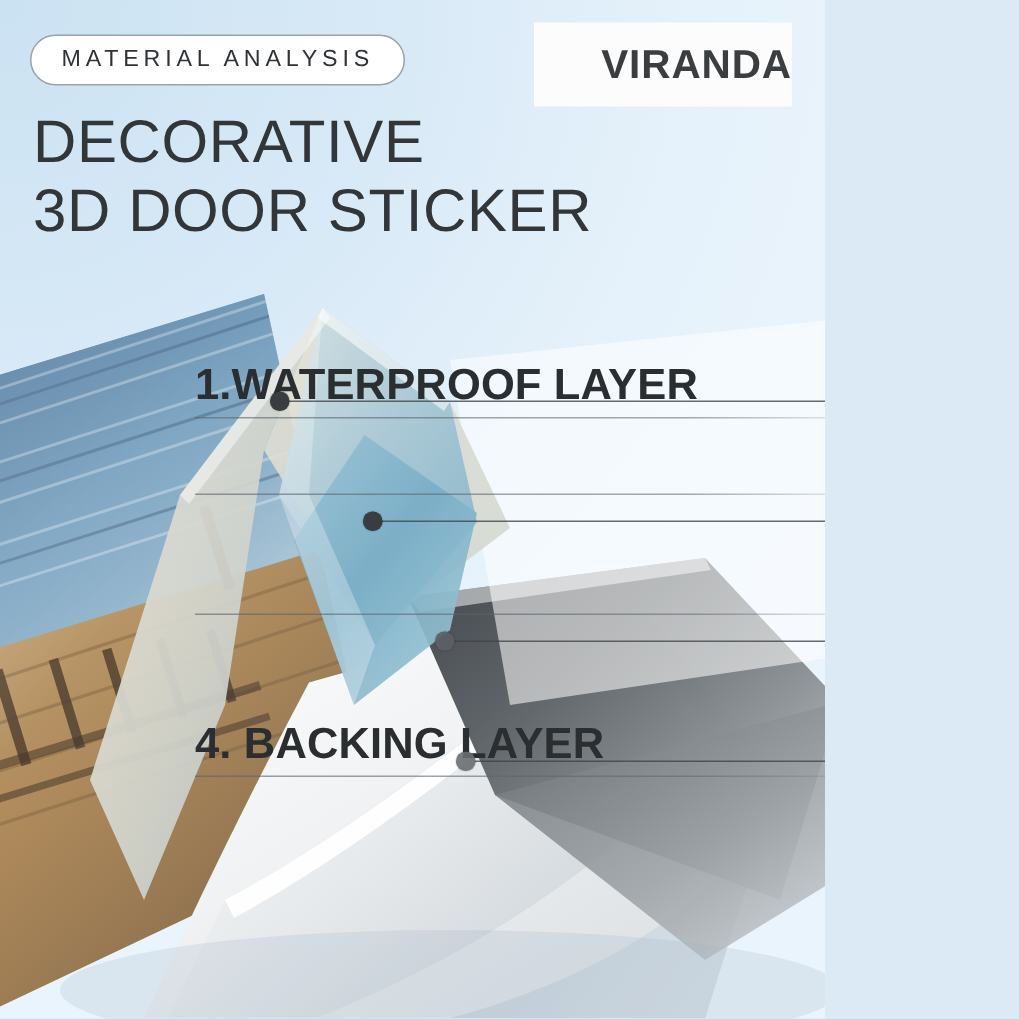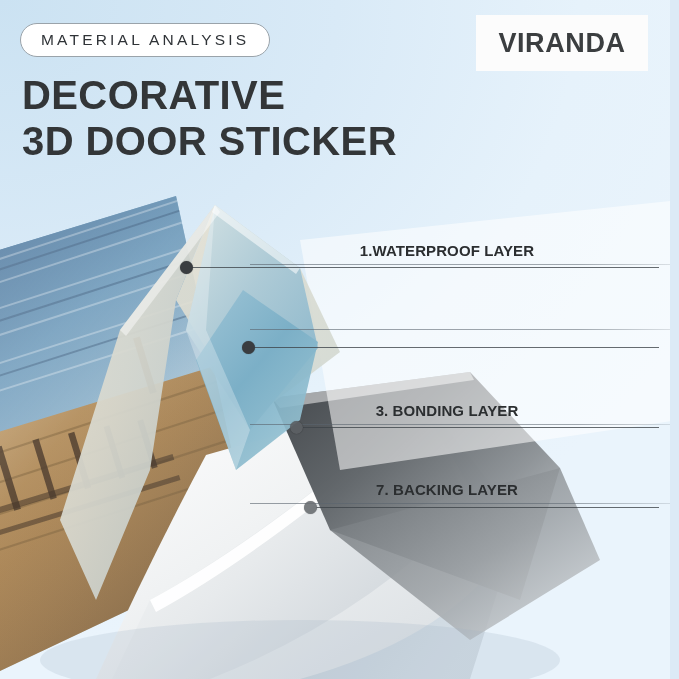--- a/index.html
+++ b/index.html
@@ -2,21 +2,21 @@
 <html><head>
 <meta charset="utf-8">
 <style>
   html,body{margin:0;padding:0;}
   body{
     width:679px;height:679px;overflow:hidden;
     font-family:"Liberation Sans", sans-serif;
     background:#dceaf6;
   }
   #canvas{
-    position:relative;width:670px;height:679px;overflow:hidden;
+    position:relative;width:550px;height:679px;overflow:hidden;
     background:
       radial-gradient(120% 95% at 0% 0%, #cbe2f2 0%, #d9eaf7 42%, #e6f2fb 72%, #eaf4fc 100%);
   }
   
   #art{position:absolute;left:0;top:0;width:679px;height:679px;}
 
   
   .pill{
     position:absolute;left:20px;top:23px;
     height:34px;box-sizing:border-box;
@@ -26,46 +26,46 @@
     border:1.3px solid #9aa3aa;
     border-radius:18px;
     font-size:15.5px;
     letter-spacing:3.2px;
     color:#2f3337;
     white-space:nowrap;
   }
   .title{
     position:absolute;left:22px;
     color:#333638;
-    font-weight:bold;
+    font-weight:normal;
     font-size:40px;
     letter-spacing:0.4px;
     white-space:nowrap;
     line-height:1;
   }
   #title1{top:75px;}
   #title2{top:121px;text-align:right;}
 
   .logo-box{
     position:absolute;right:22px;top:15px;
     width:172px;height:56px;
     background:#fcfcfc;
-    display:flex;align-items:center;justify-content:center;
+    display:flex;align-items:center;justify-content:flex-end;
   }
   .logo-text{
     font-size:27px;font-weight:bold;color:#3b3e40;
     letter-spacing:0.6px;
   }
 
   
   .callout{position:absolute;right:0;width:420px;}
   .callout .txt{
-    text-align:center;
+    text-align:left;
     padding-right:26px;
-    font-size:15px;
+    font-size:29px;
     font-weight:bold;
     color:#2b2e30;
     letter-spacing:0.1px;
     white-space:nowrap;
     line-height:1;
   }
   .callout .rule{
     margin-top:6px;
     height:1px;
     background:linear-gradient(to right, rgba(90,100,110,.62) 0%, rgba(90,100,110,.55) 78%, rgba(90,100,110,.18) 100%);
@@ -262,25 +262,24 @@
   </div>
 
   <div class="callout" id="c1">
     <div class="txt">1.WATERPROOF LAYER</div>
     <div class="rule"></div>
   </div>
   <div class="callout" id="c2">
     <div class="rule"></div>
   </div>
   <div class="callout" id="c3">
-    <div class="txt">3. BONDING LAYER</div>
     <div class="rule"></div>
   </div>
   <div class="callout" id="c4">
-    <div class="txt">7. BACKING LAYER</div>
+    <div class="txt">4. BACKING LAYER</div>
     <div class="rule"></div>
   </div>
 
   <div class="leader" style="left:192px;top:267px;width:467px;"></div>
   <div class="leader" style="left:254px;top:347px;width:405px;"></div>
   <div class="leader" style="left:302px;top:427px;width:357px;"></div>
   <div class="leader" style="left:316px;top:507px;width:343px;"></div>
 
   <div class="dot" style="left:180px;top:261px;"></div>
   <div class="dot" style="left:242px;top:341px;"></div>

